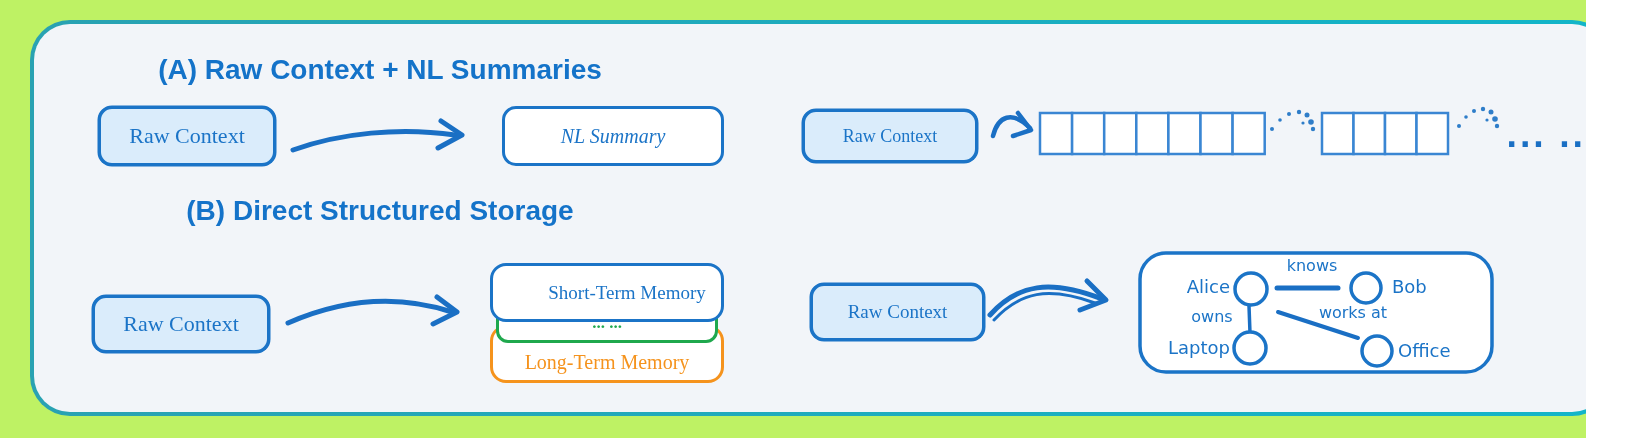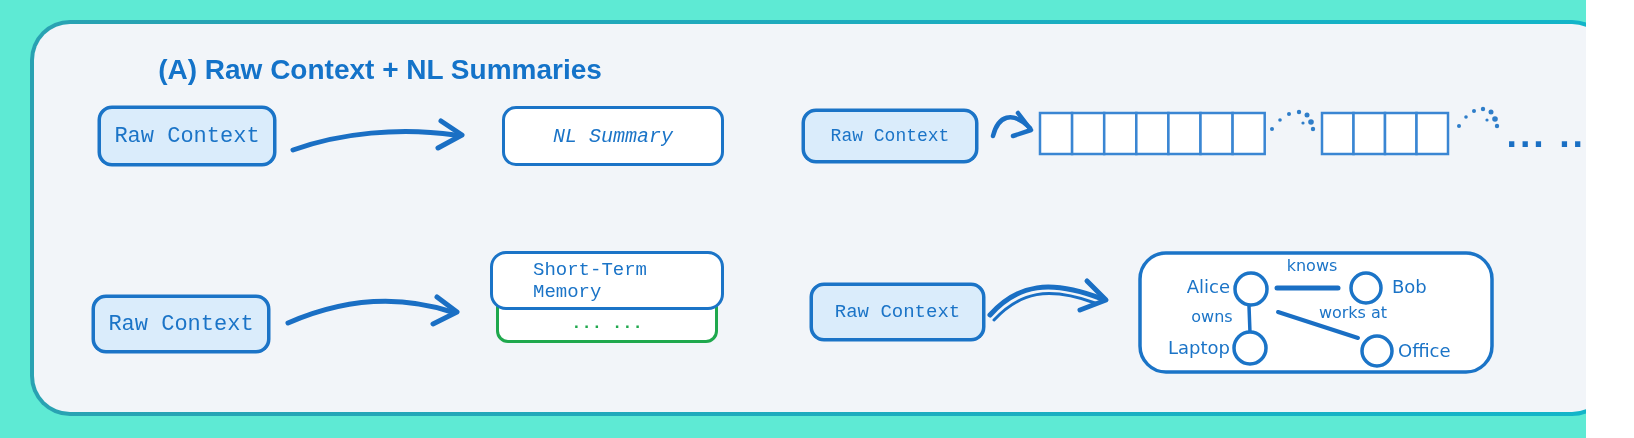--- a/index.html
+++ b/index.html
@@ -5,29 +5,29 @@
   :root{
     --accent-blue:#1b74c7;
     --light-blue-fill:#daecfb;
     --green:#1fa84d;
     --orange:#f5931d;
     --frame-border-start:#29a2b2;
     --frame-border-end:#12b5c9;
     --frame-background:#f2f5f9;
   }
   html,body{margin:0;padding:0;background:#ffffff;}
-  #canvas{position:relative;width:1586px;height:438px;background:#5eead4;overflow:hidden;
+  #canvas{position:relative;width:1586px;height:438px;background:#bef264;overflow:hidden;
           font-family:"Liberation Sans",sans-serif;}
   .frame{position:absolute;left:30px;top:20px;width:1582px;height:396px;border-radius:40px;
          background:linear-gradient(90deg,var(--frame-border-start),var(--frame-border-end));}
   .frame-inner{position:absolute;left:4px;top:4px;right:4px;bottom:4px;border-radius:36px;
          background:var(--frame-background);}
   .title{position:absolute;text-align:center;font-weight:600;font-size:28px;line-height:34px;
          color:#1473c9;letter-spacing:0px;}
-  .hand{font-family:Liberation Mono, monospace;color:var(--accent-blue);}
+  .hand{font-family:Liberation Serif, serif;color:var(--accent-blue);}
   .box{position:absolute;box-sizing:border-box;border:3px solid var(--accent-blue);
        border-radius:14px;display:flex;align-items:center;justify-content:center;}
   .raw{background:var(--light-blue-fill);box-shadow:0 0 0 0.5px var(--accent-blue);}
   .whitebox{background:#ffffff;}
   .stackbox{border-radius:16px;}
   svg.overlay{position:absolute;left:0;top:0;width:1634px;height:438px;pointer-events:none;}
   .stroke-blue{stroke:#1a6fc4;fill:none;stroke-linecap:round;stroke-linejoin:round;}
   .cells rect{fill:#ffffff;stroke:#3a86d3;stroke-width:2.5px;}
   .dot{fill:#2e7dc9;}
   .graph-shape{stroke:var(--accent-blue);fill:#ffffff;}
@@ -38,35 +38,39 @@
 </head>
 <body>
 
 <div id="canvas">
 
   <div class="frame">
     <div class="frame-inner"></div>
   </div>
 
   <div class="title" style="left:80px;top:53px;width:600px;">(A) Raw Context + NL Summaries</div>
+  <div class="title" style="left:80px;top:194px;width:600px;">(B) Direct Structured Storage</div>
 
   <div class="box raw" style="left:98px;top:106px;width:178px;height:60px;">
     <span class="hand" style="font-size:22px;">Raw Context</span>
   </div>
   <div class="box whitebox" style="left:502px;top:106px;width:222px;height:60px;">
     <span class="hand" style="font-size:20px;font-style:italic;">NL Summary</span>
   </div>
 
   <div class="box raw" style="left:92px;top:295px;width:178px;height:58px;">
     <span class="hand" style="font-size:22px;">Raw Context</span>
   </div>
+  <div class="box whitebox stackbox" style="left:490px;top:325px;width:234px;height:58px;z-index:1;border-color:var(--orange);">
+    <span class="hand" style="font-size:20px;color:var(--orange);position:relative;top:8px;">Long-Term Memory</span>
+  </div>
   <div class="box whitebox" style="left:496px;top:295px;width:222px;height:48px;z-index:2;border-color:var(--green);border-radius:12px;">
     <span class="hand" style="font-size:17px;font-weight:bold;color:var(--green);position:relative;top:4px;">... ...</span>
   </div>
-  <div class="box whitebox stackbox" style="left:490px;top:251px;width:234px;height:59px;z-index:3;padding-left:40px;">
+  <div class="box whitebox stackbox" style="left:490px;top:263px;width:234px;height:59px;z-index:3;padding-left:40px;">
     <span class="hand" style="font-size:19px;">Short-Term Memory</span>
   </div>
 
   <div class="box raw" style="left:802px;top:109px;width:176px;height:54px;">
     <span class="hand" style="font-size:18px;">Raw Context</span>
   </div>
 
   <div class="box raw" style="left:810px;top:283px;width:175px;height:58px;">
     <span class="hand" style="font-size:19px;">Raw Context</span>
   </div>

